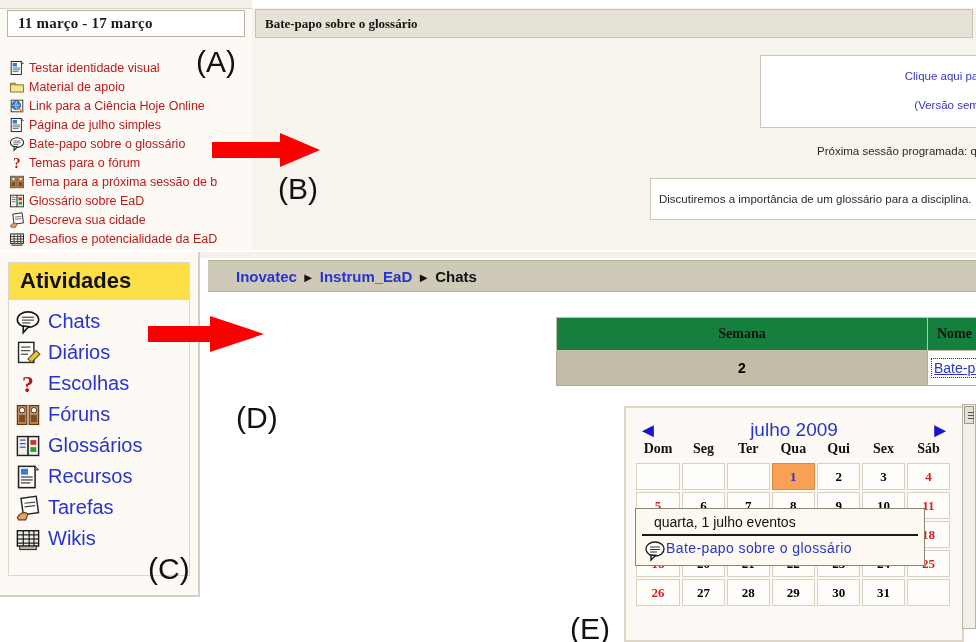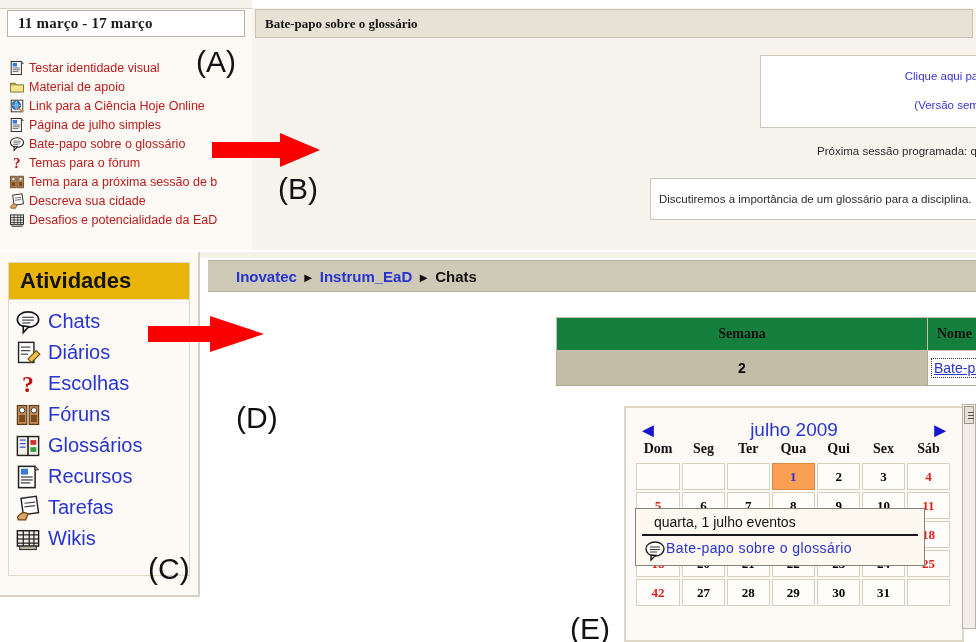--- a/index.html
+++ b/index.html
@@ -100,21 +100,21 @@
   #markE{left:570px;top:612px;}
 
   
   #panelC{
     position:absolute;left:0;top:252px;width:200px;height:345px;
     background:#fdf9f5;border:2px solid #d6d0c4;border-left:none;border-top:none;
     box-sizing:border-box;
   }
   #atvHead{
     position:absolute;left:8px;top:10px;width:182px;height:38px;
-    background:#eab308;border:1px solid #ded8cb;box-sizing:border-box;
+    background:#fde047;border:1px solid #ded8cb;box-sizing:border-box;
     display:flex;align-items:center;
   }
   #atvHead span{
     font-weight:bold;font-size:22px;padding-left:11px;color:#121212;
     font-family:"Liberation Sans", sans-serif;
   }
   #atvBody{
     position:absolute;left:8px;top:48px;width:182px;height:276px;
     background:#fdf9f5;border:1px solid #ded8cb;border-top:none;box-sizing:border-box;
     padding-top:6px;
@@ -298,20 +298,34 @@
           <svg width="16" height="16" viewBox="0 0 22 22">
             <rect x="2" y="3" width="8" height="16" fill="#c98a52" stroke="#5a3a18" stroke-width="1"></rect>
             <rect x="12" y="3" width="8" height="16" fill="#c98a52" stroke="#5a3a18" stroke-width="1"></rect>
             <circle cx="6" cy="7" r="2.3" fill="#fff" stroke="#333" stroke-width="0.8"></circle>
             <circle cx="16" cy="7" r="2.3" fill="#fff" stroke="#333" stroke-width="0.8"></circle>
             <rect x="3.5" y="11" width="5" height="6" fill="#7a4e22"></rect>
             <rect x="13.5" y="11" width="5" height="6" fill="#7a4e22"></rect>
           </svg>
         </span>
         <span class="lbl">Tema para a próxima sessão de b</span>
+      </div>
+      <div class="actrow">
+        <span class="ico">
+          <svg width="16" height="16" viewBox="0 0 22 22">
+            <rect x="2" y="3" width="18" height="16" fill="#f2f0e6" stroke="#222" stroke-width="1.2"></rect>
+            <line x1="11" y1="3" x2="11" y2="19" stroke="#222" stroke-width="1.4"></line>
+            <line x1="4" y1="6" x2="9" y2="6" stroke="#3a4ad0" stroke-width="1"></line>
+            <line x1="4" y1="9" x2="9" y2="9" stroke="#3a4ad0" stroke-width="1"></line>
+            <line x1="4" y1="12" x2="9" y2="12" stroke="#3a4ad0" stroke-width="1"></line>
+            <rect x="13" y="6" width="5" height="4" fill="#d03030"></rect>
+            <rect x="13" y="12" width="5" height="4" fill="#2f9f40"></rect>
+          </svg>
+        </span>
+        <span class="lbl">Glossário sobre EaD</span>
       </div>
       <div class="actrow">
         <span class="ico">
           <svg width="16" height="16" viewBox="0 0 22 22">
             <rect x="6" y="2" width="13" height="14" fill="#fff" stroke="#222" stroke-width="1.2" transform="rotate(-8 12 9)"></rect>
             <line x1="8" y1="7" x2="17" y2="6" stroke="#444" stroke-width="1"></line>
             <line x1="8" y1="10" x2="17" y2="9" stroke="#444" stroke-width="1"></line>
             <path d="M2 19 Q6 13 11 16 L9 21 L3 21 Z" fill="#e0a46a" stroke="#6b3f16" stroke-width="1"></path>
           </svg>
         </span>
@@ -525,21 +539,21 @@
         <tr>
           <td class="wk">18</td>
           <td>20</td>
           <td>21</td>
           <td>22</td>
           <td>23</td>
           <td>24</td>
           <td class="wk">25</td>
         </tr>
         <tr>
-          <td class="wk">42</td>
+          <td class="wk">26</td>
           <td>27</td>
           <td>28</td>
           <td>29</td>
           <td>30</td>
           <td>31</td>
           <td class="empty"></td>
         </tr>
       </tbody>
   </table>
   <div id="calPopup">

